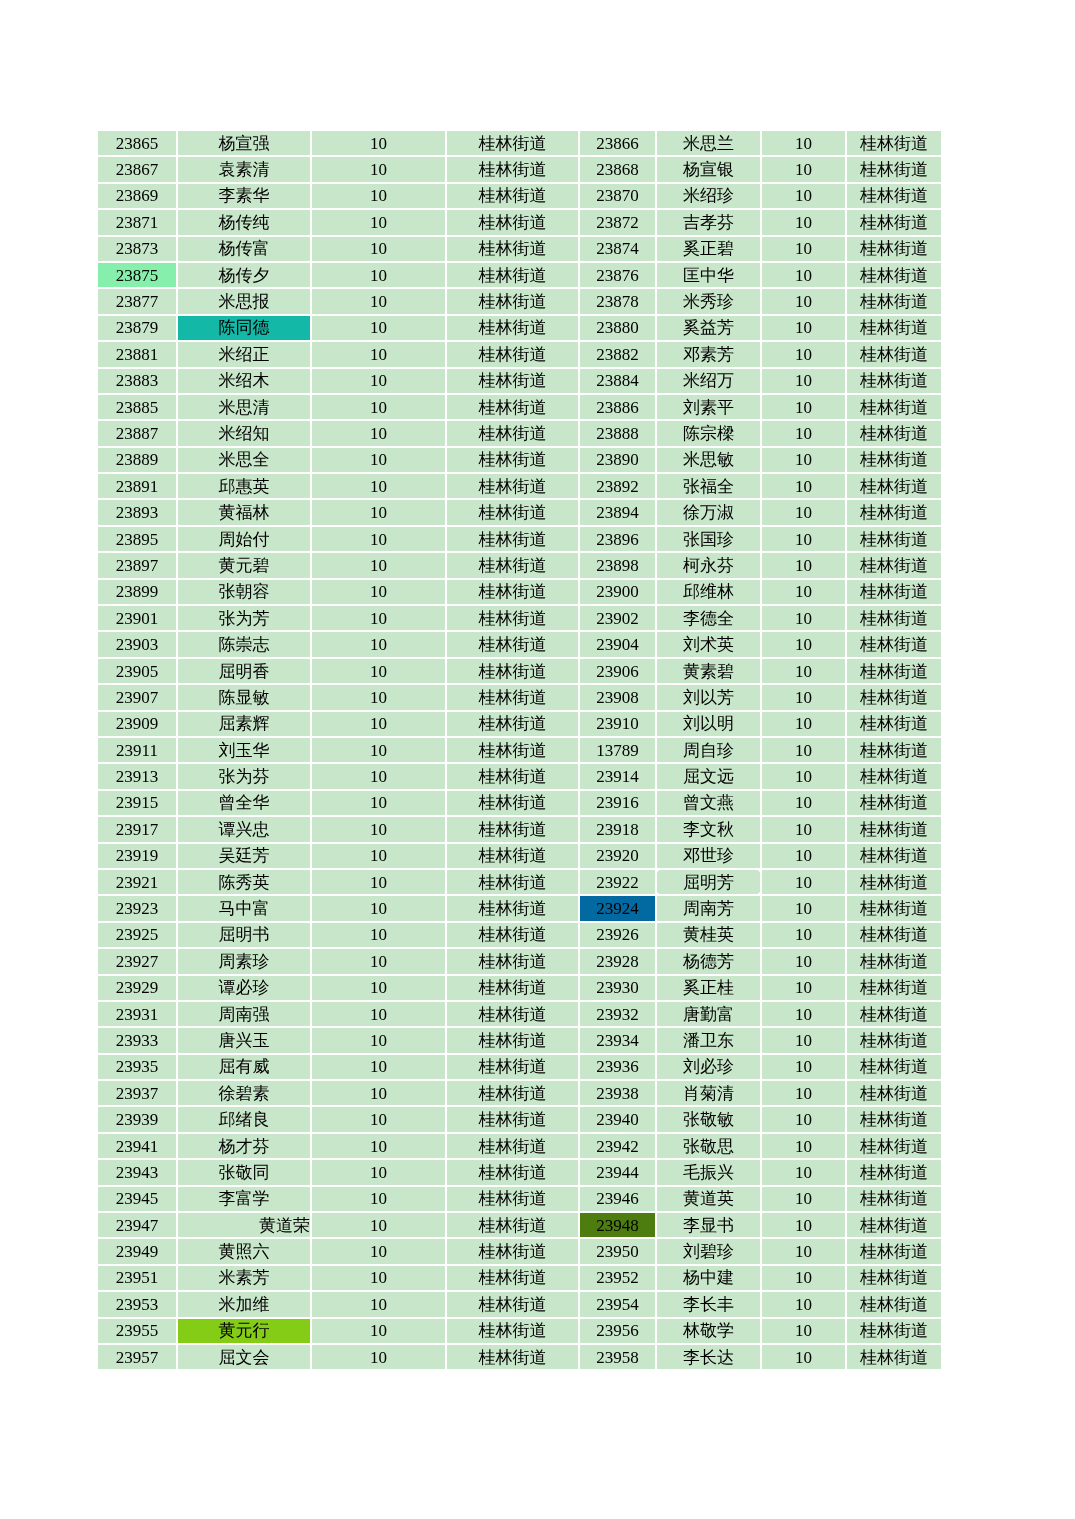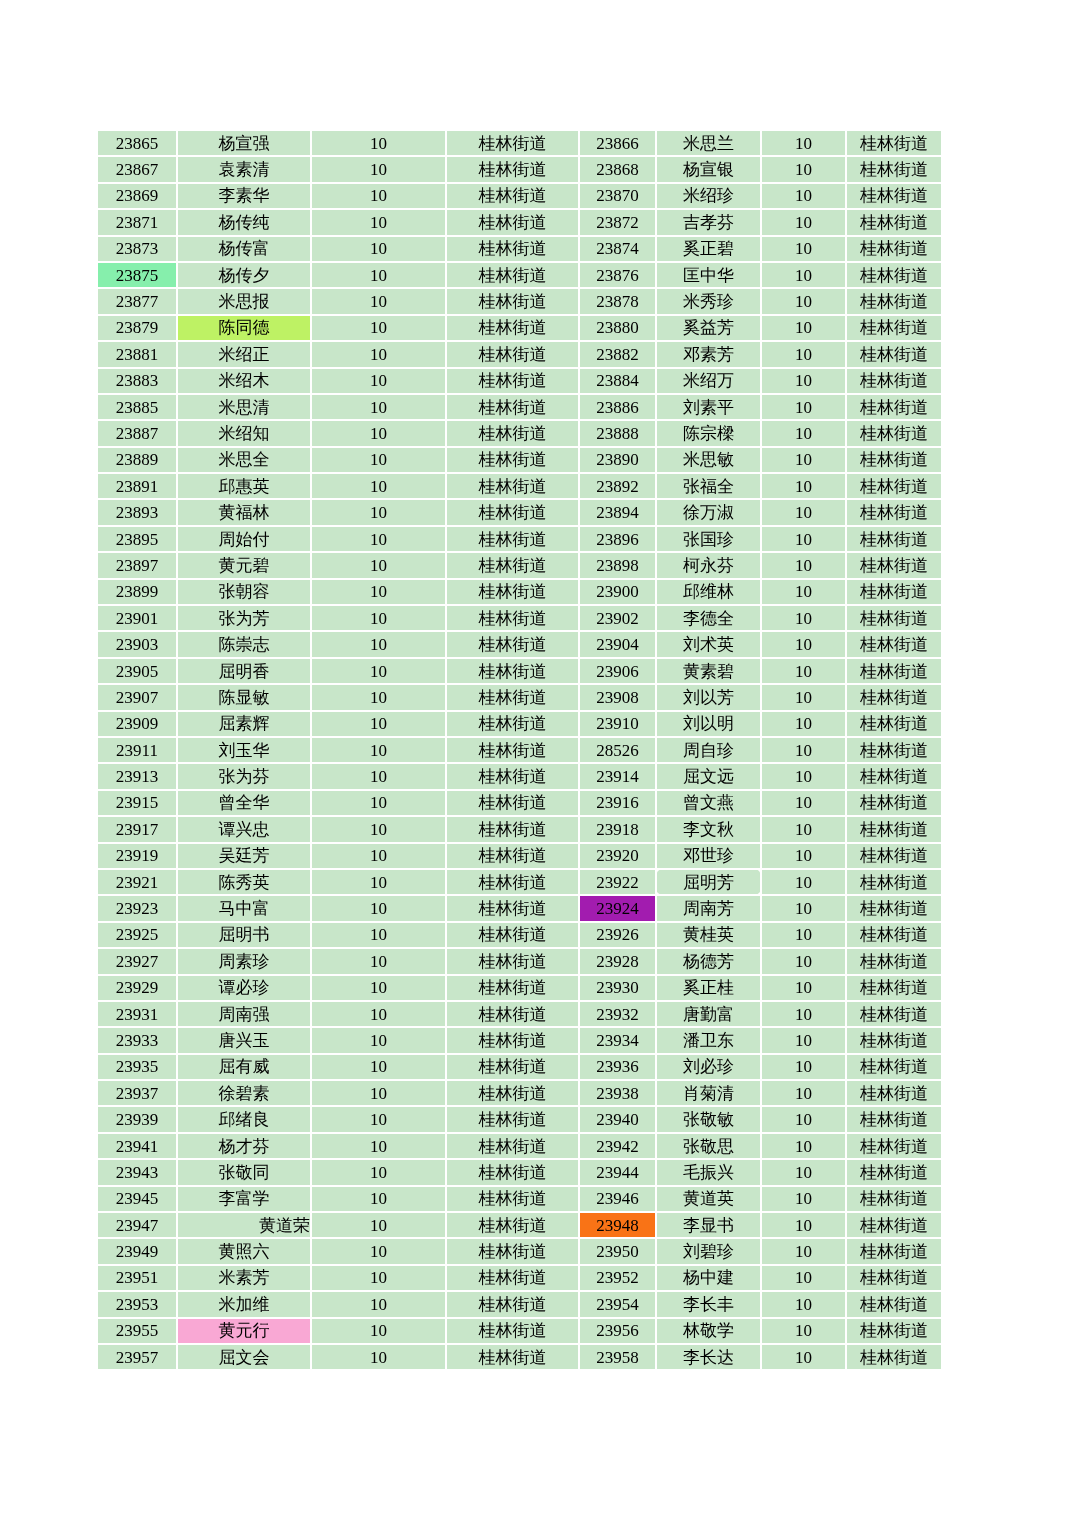--- a/index.html
+++ b/index.html
@@ -123,21 +123,21 @@
         <td style="background: rgb(200, 230, 201); border-color: rgb(255, 255, 255);">米思报</td>
         <td style="background: rgb(200, 230, 201); border-color: rgb(255, 255, 255);">10</td>
         <td style="background: rgb(200, 230, 201); border-color: rgb(255, 255, 255);">桂林街道</td>
         <td style="background: rgb(200, 230, 201); border-color: rgb(255, 255, 255);">23878</td>
         <td style="background: rgb(200, 230, 201); border-color: rgb(255, 255, 255);">米秀珍</td>
         <td style="background: rgb(200, 230, 201); border-color: rgb(255, 255, 255);">10</td>
         <td style="background: rgb(200, 230, 201); border-color: rgb(255, 255, 255);">桂林街道</td>
       </tr>
       <tr>
         <td style="background: rgb(200, 230, 201); border-color: rgb(255, 255, 255);">23879</td>
-        <td style="background: #bef264; border-color: rgb(255, 255, 255);">陈同德</td>
+        <td style="background: #14b8a6; border-color: rgb(255, 255, 255);">陈同德</td>
         <td style="background: rgb(200, 230, 201); border-color: rgb(255, 255, 255);">10</td>
         <td style="background: rgb(200, 230, 201); border-color: rgb(255, 255, 255);">桂林街道</td>
         <td style="background: rgb(200, 230, 201); border-color: rgb(255, 255, 255);">23880</td>
         <td style="background: rgb(200, 230, 201); border-color: rgb(255, 255, 255);">奚益芳</td>
         <td style="background: rgb(200, 230, 201); border-color: rgb(255, 255, 255);">10</td>
         <td style="background: rgb(200, 230, 201); border-color: rgb(255, 255, 255);">桂林街道</td>
       </tr>
       <tr>
         <td style="background: rgb(200, 230, 201); border-color: rgb(255, 255, 255);">23881</td>
         <td style="background: rgb(200, 230, 201); border-color: rgb(255, 255, 255);">米绍正</td>
@@ -286,21 +286,21 @@
         <td style="background: rgb(200, 230, 201); border-color: rgb(255, 255, 255);">23910</td>
         <td style="background: rgb(200, 230, 201); border-color: rgb(255, 255, 255);">刘以明</td>
         <td style="background: rgb(200, 230, 201); border-color: rgb(255, 255, 255);">10</td>
         <td style="background: rgb(200, 230, 201); border-color: rgb(255, 255, 255);">桂林街道</td>
       </tr>
       <tr>
         <td style="background: rgb(200, 230, 201); border-color: rgb(255, 255, 255);">23911</td>
         <td style="background: rgb(200, 230, 201); border-color: rgb(255, 255, 255);">刘玉华</td>
         <td style="background: rgb(200, 230, 201); border-color: rgb(255, 255, 255);">10</td>
         <td style="background: rgb(200, 230, 201); border-color: rgb(255, 255, 255);">桂林街道</td>
-        <td style="background: rgb(200, 230, 201); border-color: rgb(255, 255, 255);">28526</td>
+        <td style="background: rgb(200, 230, 201); border-color: rgb(255, 255, 255);">13789</td>
         <td style="background: rgb(200, 230, 201); border-color: rgb(255, 255, 255);">周自珍</td>
         <td style="background: rgb(200, 230, 201); border-color: rgb(255, 255, 255);">10</td>
         <td style="background: rgb(200, 230, 201); border-color: rgb(255, 255, 255);">桂林街道</td>
       </tr>
       <tr>
         <td style="background: rgb(200, 230, 201); border-color: rgb(255, 255, 255);">23913</td>
         <td style="background: rgb(200, 230, 201); border-color: rgb(255, 255, 255);">张为芬</td>
         <td style="background: rgb(200, 230, 201); border-color: rgb(255, 255, 255);">10</td>
         <td style="background: rgb(200, 230, 201); border-color: rgb(255, 255, 255);">桂林街道</td>
         <td style="background: rgb(200, 230, 201); border-color: rgb(255, 255, 255);">23914</td>
@@ -346,21 +346,21 @@
         <td style="background: rgb(200, 230, 201); border-color: rgb(255, 255, 255);">23922</td>
         <td style="background: rgb(200, 230, 201); border-color: rgb(255, 255, 255); border-radius: 7px;">屈明芳</td>
         <td style="background: rgb(200, 230, 201); border-color: rgb(255, 255, 255);">10</td>
         <td style="background: rgb(200, 230, 201); border-color: rgb(255, 255, 255);">桂林街道</td>
       </tr>
       <tr>
         <td style="background: rgb(200, 230, 201); border-color: rgb(255, 255, 255);">23923</td>
         <td style="background: rgb(200, 230, 201); border-color: rgb(255, 255, 255);">马中富</td>
         <td style="background: rgb(200, 230, 201); border-color: rgb(255, 255, 255);">10</td>
         <td style="background: rgb(200, 230, 201); border-color: rgb(255, 255, 255);">桂林街道</td>
-        <td style="background: #a21caf; border-color: rgb(255, 255, 255);">23924</td>
+        <td style="background: #0369a1; border-color: rgb(255, 255, 255);">23924</td>
         <td style="background: rgb(200, 230, 201); border-color: rgb(255, 255, 255);">周南芳</td>
         <td style="background: rgb(200, 230, 201); border-color: rgb(255, 255, 255);">10</td>
         <td style="background: rgb(200, 230, 201); border-color: rgb(255, 255, 255);">桂林街道</td>
       </tr>
       <tr>
         <td style="background: rgb(200, 230, 201); border-color: rgb(255, 255, 255);">23925</td>
         <td style="background: rgb(200, 230, 201); border-color: rgb(255, 255, 255);">屈明书</td>
         <td style="background: rgb(200, 230, 201); border-color: rgb(255, 255, 255);">10</td>
         <td style="background: rgb(200, 230, 201); border-color: rgb(255, 255, 255);">桂林街道</td>
         <td style="background: rgb(200, 230, 201); border-color: rgb(255, 255, 255);">23926</td>
@@ -466,21 +466,21 @@
         <td style="background: rgb(200, 230, 201); border-color: rgb(255, 255, 255);">23946</td>
         <td style="background: rgb(200, 230, 201); border-color: rgb(255, 255, 255);">黄道英</td>
         <td style="background: rgb(200, 230, 201); border-color: rgb(255, 255, 255);">10</td>
         <td style="background: rgb(200, 230, 201); border-color: rgb(255, 255, 255);">桂林街道</td>
       </tr>
       <tr>
         <td style="background: rgb(200, 230, 201); border-color: rgb(255, 255, 255);">23947</td>
         <td style="background: rgb(200, 230, 201); border-color: rgb(255, 255, 255); text-align: right;">黄道荣</td>
         <td style="background: rgb(200, 230, 201); border-color: rgb(255, 255, 255);">10</td>
         <td style="background: rgb(200, 230, 201); border-color: rgb(255, 255, 255);">桂林街道</td>
-        <td style="background: #f97316; border-color: rgb(255, 255, 255);">23948</td>
+        <td style="background: #4d7c0f; border-color: rgb(255, 255, 255);">23948</td>
         <td style="background: rgb(200, 230, 201); border-color: rgb(255, 255, 255);">李显书</td>
         <td style="background: rgb(200, 230, 201); border-color: rgb(255, 255, 255);">10</td>
         <td style="background: rgb(200, 230, 201); border-color: rgb(255, 255, 255);">桂林街道</td>
       </tr>
       <tr>
         <td style="background: rgb(200, 230, 201); border-color: rgb(255, 255, 255);">23949</td>
         <td style="background: rgb(200, 230, 201); border-color: rgb(255, 255, 255);">黄照六</td>
         <td style="background: rgb(200, 230, 201); border-color: rgb(255, 255, 255);">10</td>
         <td style="background: rgb(200, 230, 201); border-color: rgb(255, 255, 255);">桂林街道</td>
         <td style="background: rgb(200, 230, 201); border-color: rgb(255, 255, 255);">23950</td>
@@ -503,21 +503,21 @@
         <td style="background: rgb(200, 230, 201); border-color: rgb(255, 255, 255);">米加维</td>
         <td style="background: rgb(200, 230, 201); border-color: rgb(255, 255, 255);">10</td>
         <td style="background: rgb(200, 230, 201); border-color: rgb(255, 255, 255);">桂林街道</td>
         <td style="background: rgb(200, 230, 201); border-color: rgb(255, 255, 255);">23954</td>
         <td style="background: rgb(200, 230, 201); border-color: rgb(255, 255, 255);">李长丰</td>
         <td style="background: rgb(200, 230, 201); border-color: rgb(255, 255, 255);">10</td>
         <td style="background: rgb(200, 230, 201); border-color: rgb(255, 255, 255);">桂林街道</td>
       </tr>
       <tr>
         <td style="background: rgb(200, 230, 201); border-color: rgb(255, 255, 255);">23955</td>
-        <td style="background: #f9a8d4; border-color: rgb(255, 255, 255); margin-top: 43px;">黄元行</td>
+        <td style="background: #84cc16; border-color: rgb(255, 255, 255); margin-top: 43px;">黄元行</td>
         <td style="background: rgb(200, 230, 201); border-color: rgb(255, 255, 255);">10</td>
         <td style="background: rgb(200, 230, 201); border-color: rgb(255, 255, 255);">桂林街道</td>
         <td style="background: rgb(200, 230, 201); border-color: rgb(255, 255, 255);">23956</td>
         <td style="background: rgb(200, 230, 201); border-color: rgb(255, 255, 255);">林敬学</td>
         <td style="background: rgb(200, 230, 201); border-color: rgb(255, 255, 255);">10</td>
         <td style="background: rgb(200, 230, 201); border-color: rgb(255, 255, 255);">桂林街道</td>
       </tr>
       <tr>
         <td style="background: rgb(200, 230, 201); border-color: rgb(255, 255, 255);">23957</td>
         <td style="background: rgb(200, 230, 201); border-color: rgb(255, 255, 255);">屈文会</td>

